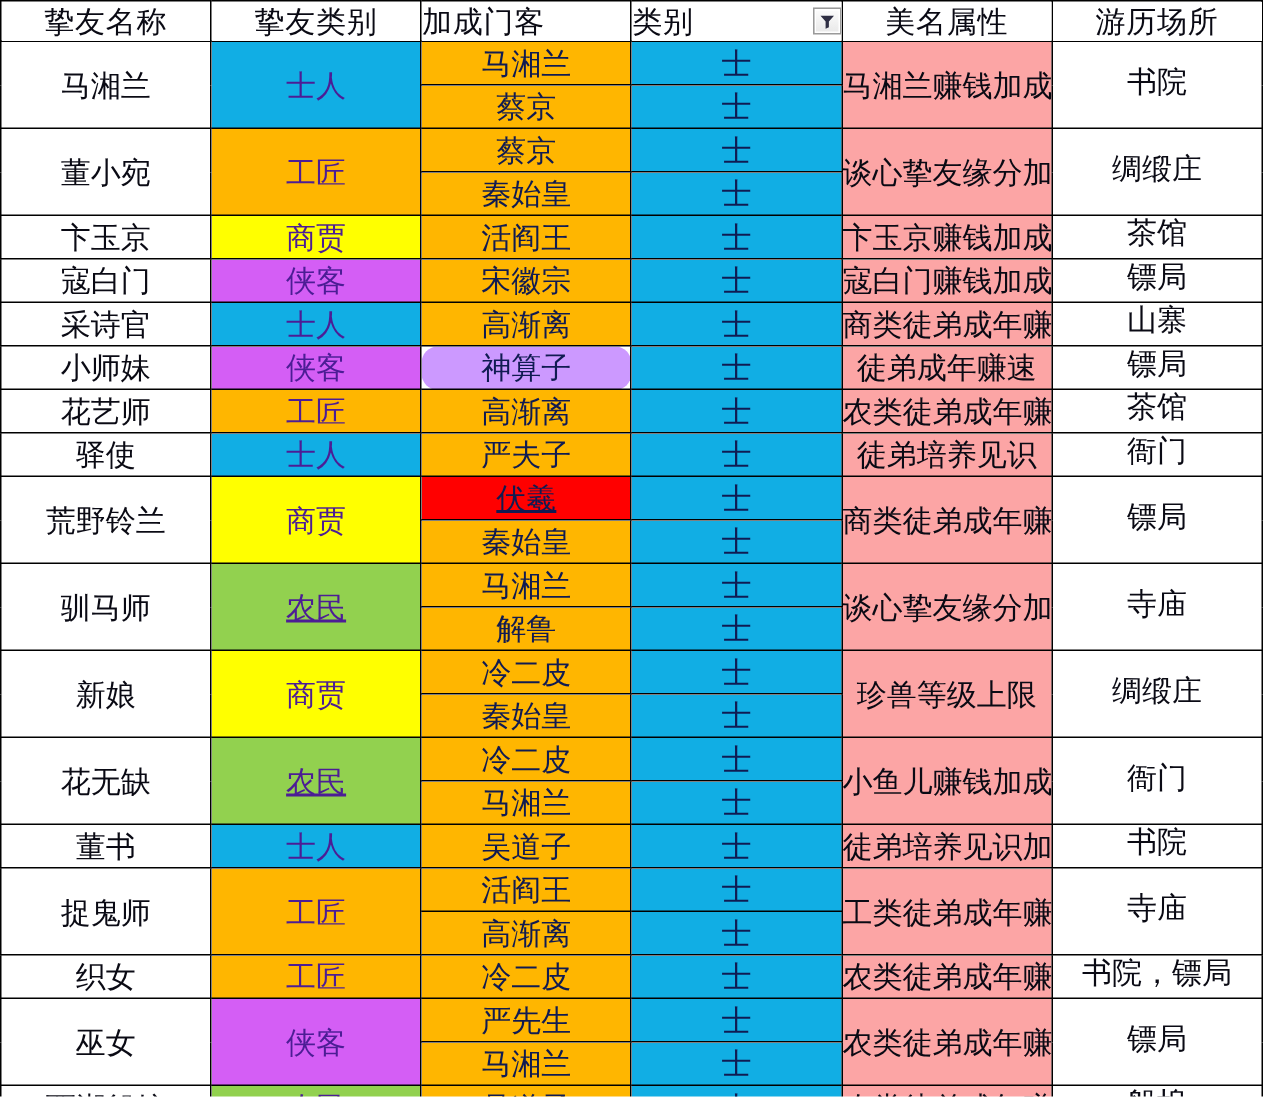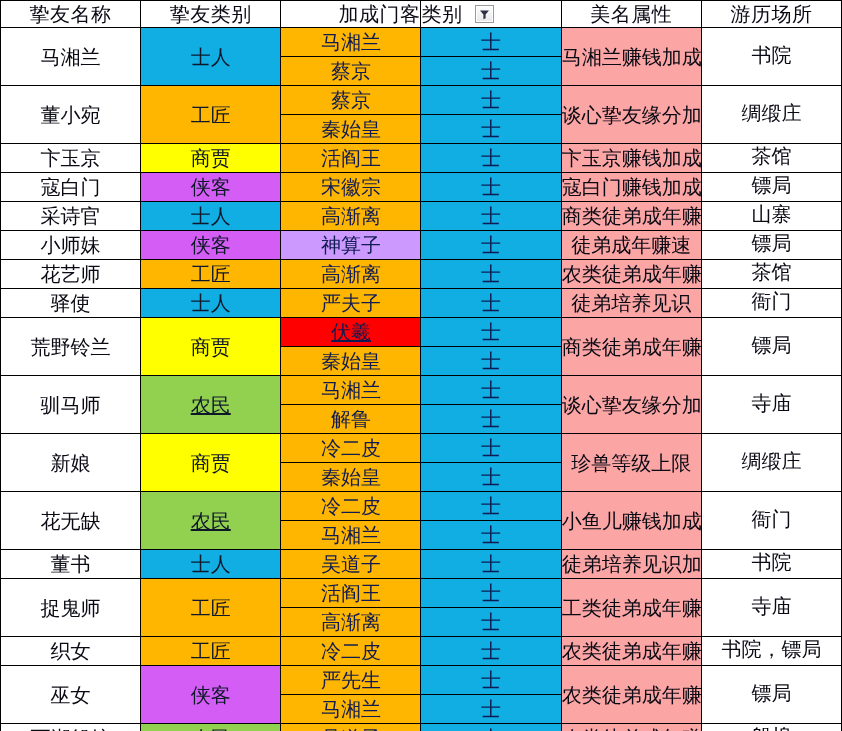--- a/index.html
+++ b/index.html
@@ -33,21 +33,21 @@
     height:26px;
     background:#ffffff;
     border:1px solid #000000;
     font-size:20px;
     line-height:24px;
     letter-spacing:0.5px;
     position:relative;
   }
   th.hdr-type{ }
   .hdr-inner{
-    display:flex;align-items:center;justify-content:flex-start;gap:13px;
+    display:flex;align-items:center;justify-content:space-between;gap:13px;
   }
   .filter-btn{
     width:17px;height:16px;
     border:1px solid #9a9a9a;
     background:linear-gradient(#fdfdfd,#e8e8e8);
     display:inline-flex;align-items:center;justify-content:center;
     box-shadow:0 0 0 1px #ffffff inset;
     flex:0 0 auto;
     cursor:pointer;
   }
@@ -65,40 +65,40 @@
   td.c-type{ width:107px; color:#122a6e; }
   td.c-attr{ width:292px; background:#fca5a5; }
   td.c-loc { width:130px; background:#ffffff;font-family:Liberation Mono, monospace; }
 
   
   .bg-blue      { background:#11AEE4; }
   .bg-orange    { background:#FFB600; }
   .bg-yellow    { background:#FFFF00; }
   .bg-purple    { background:#D45EF5; }
   .bg-green     { background:#92D14F;text-decoration:underline; }
-  .bg-lpurple   { background:#CC99FF; }
+  .bg-lpurple   { background:#CC99FF;border-radius:11px; }
   .bg-red       { background:#FF0000;text-decoration:underline; }
 
   
   td.c-ret, td.c-type{ color:#101b52; }
-  td.c-cat{ color:#0f172a; }
+  td.c-cat{ color:#4c1d95; }
 
   
   .grp-top > td{ border-top:2px solid #000000; }
 </style>
 </head>
 <body>
 
 <div id="sheet">
   <table class="grid">
     <thead>
       <tr>
         <th class="c-name">挚友名称</th>
         <th class="c-cat">挚友类别</th>
-        <th class="c-ret" style="text-align:right">加成门客</th>
+        <th class="c-ret" style="text-align:left">加成门客</th>
         <th class="c-type hdr-type">
           <span class="hdr-inner">
             <span>类别</span>
             <span class="filter-btn">
               <svg width="11" height="11" viewBox="0 0 11 11" aria-hidden="true">
                 <path d="M1 1.5 h9 L6.6 5.4 V9.2 L4.4 10.2 V5.4 Z" fill="#2f2f44"></path>
               </svg>
             </span>
           </span>
         </th>

